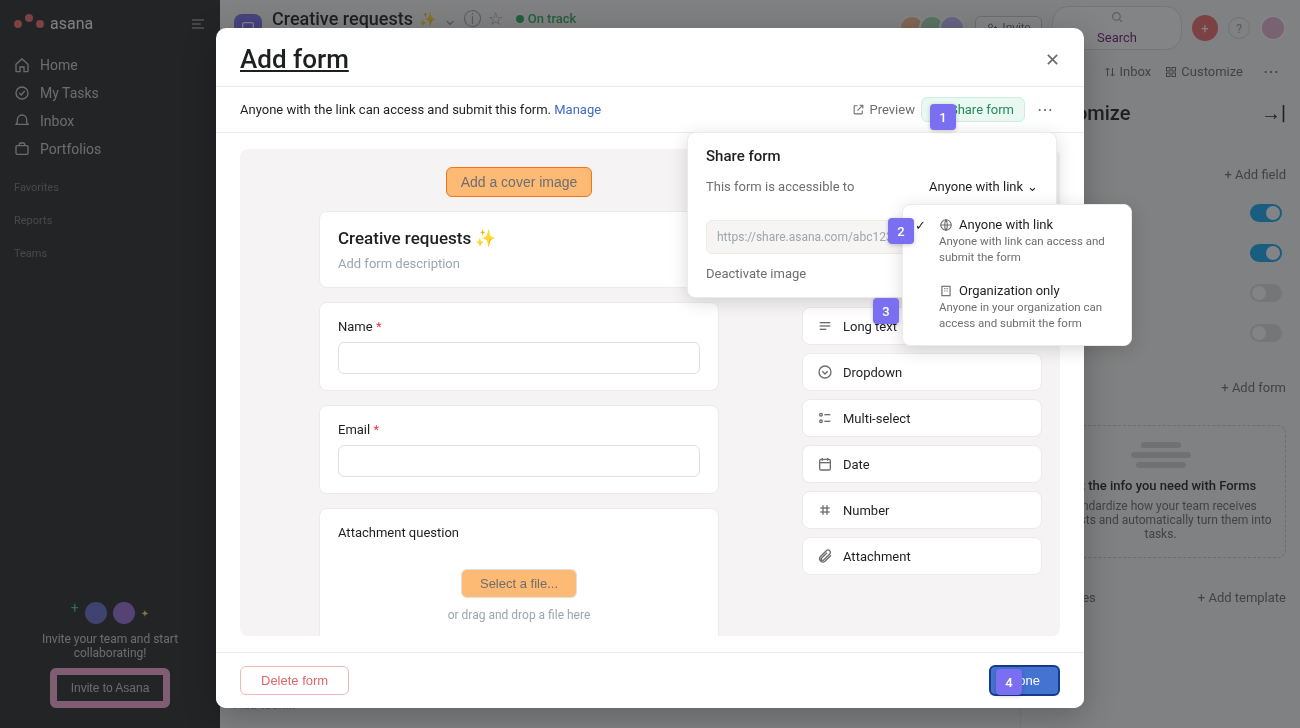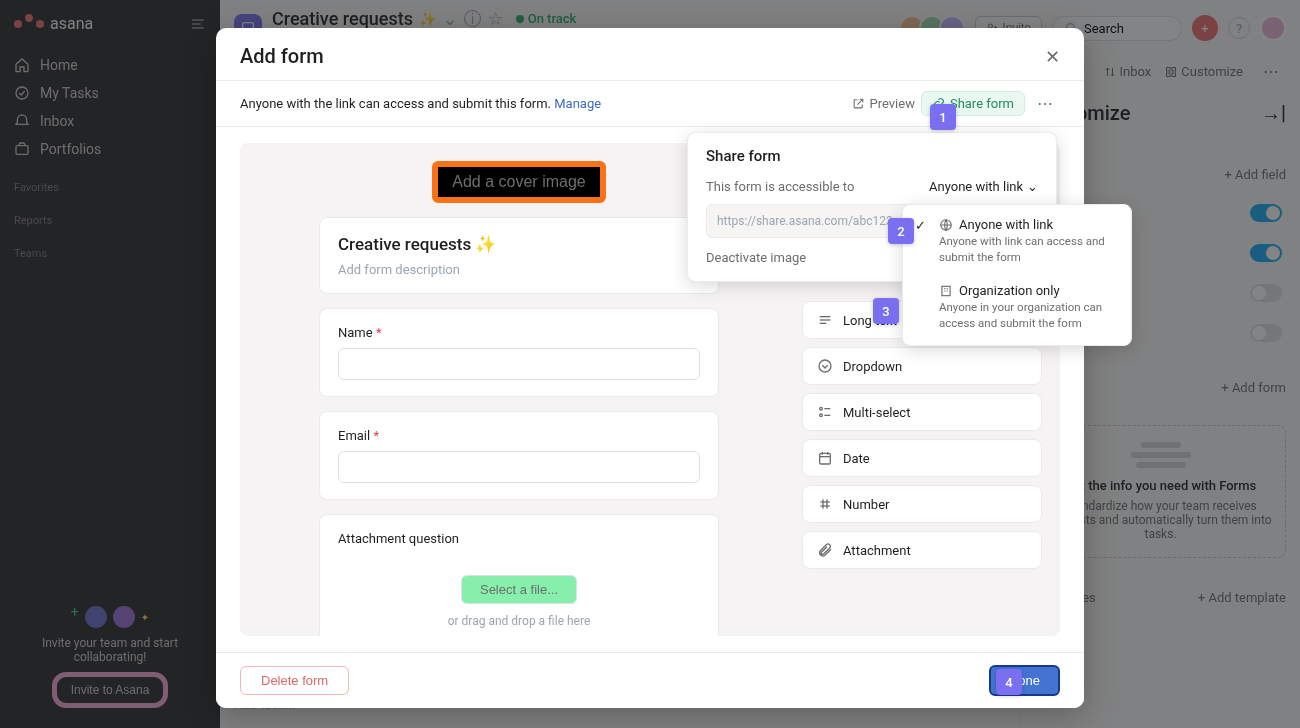--- a/index.html
+++ b/index.html
@@ -16,34 +16,34 @@
 .asana-text { font-size:16px; color:#f5f4f3; }
 .sidebar-collapse { margin-left:auto; color:#a2a0a2;}
 .sidebar-nav { padding: 4px 0; }
 .sb-item { display:flex;align-items:center; gap:10px; padding:6px 14px; color:#cfcbcb; font-size:14px; }
 .sb-item svg { width:16px;height:16px; stroke:#cfcbcb; fill:none; stroke-width:2;}
 .sb-label { font-size:11px; color:#7d7b7c; padding:14px 14px 6px; }
 .sb-sublink { padding:6px 14px; color:#7d7b7c; font-size:13px;}
 .sidebar-footer { margin-top:auto; text-align:center; padding: 10px 14px; font-size:12px; color:#cfcbcb;}
 .sidebar-footer .avatars{ display:flex; justify-content:center; gap:6px; margin-bottom:8px;}
 .mini-avatar{ width:22px;height:22px;border-radius:50%; background:#6c6fcf;}
-.invite-btn-bottom{ margin:8px auto 0; display:block; border:5px solid #f9a8d4; background:transparent; color:#cfcbcb; padding:6px 14px; border-radius:14px; font-size:12px;}
+.invite-btn-bottom{ margin:8px auto 0; display:block; border:7px solid #f9a8d4; background:transparent; color:#cfcbcb; padding:6px 14px; border-radius:6px; font-size:12px;}
 
 .main { flex:1; background:#f9f8f8; display:flex; flex-direction:column; }
 .topbar { height:56px; padding:4px 14px; display:flex; align-items:center; gap:10px; }
 .proj-icon{ width:28px;height:28px;border-radius:8px;background:#7a6ff0; display:flex;align-items:center;justify-content:center; color:#fff;}
 .proj-title{ font-size:18px; font-weight:500; display:flex;align-items:center;gap:6px;}
 .sparkle{ font-size:14px;}
 .ontrack{ color:#2cae66; font-size:13px; margin-left:6px; display:flex;align-items:center;gap:4px;}
 .ontrack-dot { width:8px;height:8px;border-radius:50%; background:#2cae66;}
 .topbar-right{ margin-left:auto; display:flex; align-items:center; gap:10px;}
 .avatar-stack{ display:flex; }
 .avatar{ width:26px;height:26px;border-radius:50%; background:#d6d6d6; border:2px solid #fff; margin-left:-6px;}
 .pill-btn{ border:1px solid #cfcbcb; background:#fff; border-radius:6px; padding:4px 10px; font-size:12px; display:flex;align-items:center;gap:4px; color:#6d6e6f;}
-.search-box{ border:1px solid #e0e0e0; background:#fff; border-radius:16px; padding:4px 12px; color:#000000; font-size:13px; display:flex; align-items:center; gap:6px; width:130px;}
+.search-box{ border:1px solid #e0e0e0; background:#fff; border-radius:16px; padding:4px 12px; color:#701a75; font-size:13px; display:flex; align-items:center; gap:6px; width:130px;flex-direction:column;}
 .plus-circle{ width:26px;height:26px;border-radius:50%; background:#f06a6a;color:#fff; display:flex;align-items:center;justify-content:center;}
 .tablist{ display:flex; gap:16px; padding: 0 14px 6px 56px; font-size:13px; color:#6d6e6f; border-bottom:1px solid #edeae9;}
 .toolbar2 { display:flex; align-items:center; padding:6px 14px; color:#6d6e6f; font-size:13px;}
 .toolbar2 .right{ margin-left:auto; display:flex;gap:14px; align-items:center;}
 
 .content-cols{ display:flex; flex:1; }
 .task-area{ flex:1; padding:10px 14px; }
 .addtask-ph{ color:#9ca6af; font-size:13px; margin-top:600px;}
 .custpanel{ width:280px; border-left:1px solid #edeae9; padding:14px; display:flex;flex-direction:column; gap:10px; overflow:hidden;}
 .cp-head{ font-size:20px; font-weight:500; display:flex; justify-content:space-between; align-items:center; margin-bottom:10px;}
@@ -54,54 +54,54 @@
 .toggle::after{ content:''; position:absolute; width:14px;height:14px;border-radius:50%;background:#fff; top:2px; left:2px;}
 .toggle.on::after{ left:16px;}
 .forms-promo{ border:1px dashed #cfcbcb; border-radius:8px; padding:16px 10px; text-align:center; font-size:12px; color:#6d6e6f; margin-top:14px;}
 .promo-title{ font-weight:500; color:#1e1f21; margin-bottom:6px; font-size:13px;}
 .skeleton{ display:flex; flex-direction:column; align-items:center; gap:4px; margin-bottom:10px;}
 .skel-line{ height:6px; background:#d6d6d6; border-radius:3px;}
 
 
 .modal { position:absolute; left:216px; top:28px; width:868px; height:680px; background:#fff; border-radius:10px; z-index:10; box-shadow:0 8px 32px rgba(0,0,0,0.25); display:flex;flex-direction:column; overflow:visible;}
 .modal-header{ padding:16px 24px 12px; display:flex; align-items:center;}
-.modal-title{ font-size:20px; font-weight:500;}
+.modal-title{ font-size:26px; font-weight:500;text-decoration:underline;}
 .modal-close{ margin-left:auto; color:#6d6e6f; font-size:18px;}
 .modal-subbar{ border-top:1px solid #edeae9; border-bottom:1px solid #edeae9; padding:10px 24px; display:flex; align-items:center; font-size:13px;}
 .manage-link{ color:#3f6ac4;}
 .modal-subbar .right{ margin-left:auto; display:flex;align-items:center;gap:6px;}
 .txt-btn{ color:#6d6e6f; display:flex;align-items:center;gap:4px; font-size:13px;}
 .share-pill{ border:1px solid #cfeee0; background:#eaf8f2; border-radius:6px; padding:4px 10px; color:#258a5d; font-size:13px; display:flex;align-items:center;gap:5px;}
 .dots{ color:#6d6e6f; padding:0 6px; font-size:16px; letter-spacing:1px;}
 
 .modal-body{ flex:1; padding:16px 24px; background:#fff; overflow:hidden; position:relative;}
 .form-canvas{ background:#f5f3f3; border-radius:8px; padding:18px; height:100%; display:flex; gap:22px; overflow:hidden; align-items:flex-start;}
 .left-col{ flex:1; display:flex; flex-direction:column; gap:14px; max-width:400px; margin:0 auto;}
-.cover-btn{ align-self:center; background:#000000; border:6px solid #f97316; border-radius:6px; padding:6px 14px; font-size:16px; color:#6d6e6f;}
+.cover-btn{ align-self:center; background:#fdba74; border:1px solid #f97316; border-radius:6px; padding:6px 14px; font-size:14px; color:#6d6e6f;}
 .card{ background:#fff; border:1px solid #edeae9; border-radius:8px; padding:16px 18px;}
 .form-title{ font-size:17px; font-weight:500; display:flex; align-items:center; gap:4px;}
 .form-desc{ color:#9ca6af; font-size:13px; margin-top:8px;}
 .q-label{ font-size:13px; margin-bottom:8px;}
 .req{ color:#e8384f;}
 .q-input{ width:100%; border:1px solid #e0e0e0; border-radius:6px; height:32px; background:#fff;}
 .filebox{ border:1px dashed transparent; padding:20px 10px; text-align:center;}
-.selectfile{ border:1px solid #e0e0e0; background:#86efac; border-radius:6px; padding:6px 18px; color:#6d6e6f; font-size:13px;}
+.selectfile{ border:1px solid #e0e0e0; background:#fdba74; border-radius:6px; padding:6px 18px; color:#6d6e6f; font-size:13px;}
 .dragtxt{ color:#9ca6af; font-size:12px; margin-top:10px;}
 .right-col{ width:240px; display:flex; flex-direction:column; gap:8px; margin-top:140px;}
 .qt-card{ background:#fff; border:1px solid #edeae9; border-radius:8px; padding:10px 14px; display:flex; align-items:center; gap:10px; font-size:13px;}
 .qt-card svg{ width:16px;height:16px;}
 
 .modal-footer{ border-top:1px solid #edeae9; padding:12px 24px; display:flex; align-items:center; background:#fff; border-radius:0 0 10px 10px;}
 .delete-btn{ border:1px solid #f0b7b7; background:#fff; color:#dd6868; border-radius:6px; padding:6px 20px; font-size:13px;}
 .done-btn{ margin-left:auto; background:#4573d2; color:#fff; border:2px solid #163b8a; border-radius:6px; padding:6px 18px; font-size:13px;}
 
 
 .share-popover{ position:absolute; top:104px; right:27px; width:370px; background:#fff; border:1px solid #edeae9; border-radius:8px; box-shadow:0 4px 18px rgba(0,0,0,0.15); padding:14px 18px 16px; z-index:20;}
 .sp-title{ font-size:15px; font-weight:500; margin-bottom:14px;}
-.sp-row{ display:flex; align-items:center; gap:14px; margin-bottom:10px; font-size:13px; color:#6d6e6f;}
+.sp-row{ display:flex; align-items:center; gap:14px; margin-bottom:26px; font-size:13px; color:#6d6e6f;}
 .sp-row .grow{ flex:1;}
 .sp-select{ margin-left:auto; color:#1e1f21; display:flex;align-items:center;gap:4px;}
 .sp-linkrow{ display:flex; gap:10px;}
 .sp-link{ flex:1; height:34px; background:#f6f5f4; border:1px solid #edeae9; border-radius:6px; padding:0 10px; color:#9ca6af; font-size:12px; display:flex;align-items:center;}
 .sp-deact{ color:#6d6e6f; font-size:13px; margin-top:12px;}
 .marker{ position:absolute; width:26px;height:26px; background:#7a6ff0;color:#fff; border-radius:4px; display:flex;align-items:center;justify-content:center; font-size:13px; font-weight:500; z-index:40; box-shadow:0 1px 4px rgba(0,0,0,0.2);}
 
 .access-dropdown{ position:absolute; top:176px; right:-48px; width:230px; background:#fff; border:1px solid #edeae9; border-radius:8px; box-shadow:0 4px 18px rgba(0,0,0,0.15); z-index:30; padding:4px 0;}
 .dd-item{ padding:8px 14px 10px 36px; position:relative; font-size:13px;}
 .dd-item.selected::before{ content:'✓'; position:absolute; left:12px; top:9px; color:#1e1f21;}

